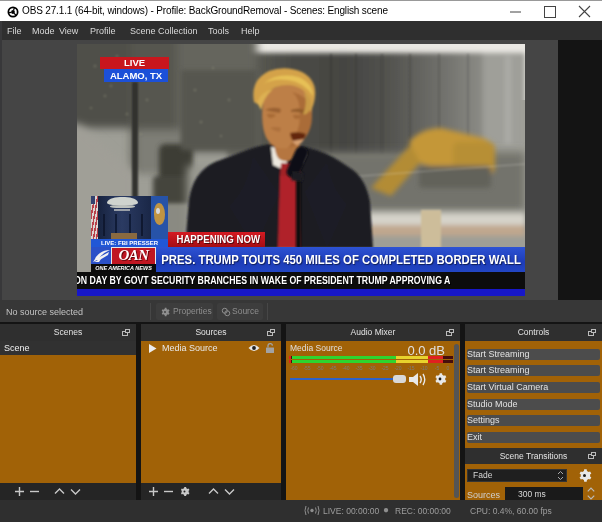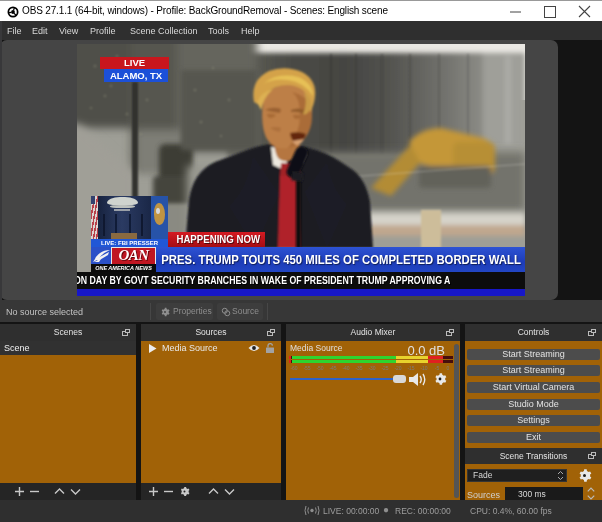--- a/index.html
+++ b/index.html
@@ -9,37 +9,37 @@
   #page { position:relative; width:602px; height:522px;padding-left:18px; }
 
   #titlebar { left:0; top:0; width:602px; height:21px; background:#ffffff;
     border-top:1px solid #999; }
   #titletext { left:22px; top:4px; font-size:10px; color:#000; white-space:nowrap; letter-spacing:-0.15px; }
   .winbtn { top:0; width:30px; height:21px; }
 
   #menubar { left:0; top:21px; width:602px; height:19px; background:#2f2f2f; }
   .menuitem { top:5px; font-size:9px; color:#d9d9d9; white-space:nowrap; }
 
-  #preview { left:0; top:40px; width:558px; height:260px; background:#454545;border-radius:7px; }
+  #preview { left:0; top:40px; width:558px; height:260px; background:#454545; }
   #video { left:77px; top:4px; width:448px; height:252px; background:#9a9a94; overflow:hidden; }
   #video .abs { line-height:normal; }
 
   #srcbar { left:0; top:300px; width:602px; height:22px; background:#373737; }
   #nosource { left:6px; top:7px; font-size:9px; color:#c3c3c3; }
   .tbtn { top:3px; height:17px; background:#3d3d3d; border-radius:2px; color:#8e8e8e;
      font-size:8.5px; line-height:17px; }
   .vsep { top:3px; width:1px; height:17px; background:#474747; }
 
   .panel { top:324px; height:176px; background:#a16207; }
   .phead { position:absolute; left:0; top:0; right:0; height:17px; background:#2f2f2f;
      text-align:center; font-size:8.5px; color:#e4e4e4; line-height:17px; }
   .dockico { position:absolute; right:6px; top:5px; width:8px; height:7px; }
   .ptool { position:absolute; left:0; bottom:0; right:0; height:17px; background:#252525; }
   .cbtn { left:2px; width:133px; height:11px; background:#4c4c4c; border-radius:2px;
-    color:#e2e2e2; font-size:9px; text-align:center; line-height:11px; }
+    color:#e2e2e2; font-size:9px; line-height:11px; }
 
   #statusbar { left:0; top:500px; width:602px; height:22px; background:#2f2f2f;
     font-size:8.5px; color:#9e9e9e; }
 </style>
 </head>
 <body>
 <div id="page">
 
   <div class="abs" id="titlebar">
     <svg class="abs" style="left:7px;top:5px" width="12" height="12" viewBox="0 0 24 24">
@@ -60,21 +60,21 @@
     <svg class="abs winbtn" style="left:534px">
         <rect x="10.5" y="5.5" width="11" height="11" fill="none" stroke="#444" stroke-width="1"></rect>
       </svg>
     <svg class="abs winbtn" style="left:569px">
         <path d="M10 5 L21 16 M21 5 L10 16" stroke="#444" stroke-width="1.1"></path>
       </svg>
   </div>
 
   <div class="abs" id="menubar">
     <span class="abs menuitem" style="left:7px">File</span>
-    <span class="abs menuitem" style="left:32px">Edit</span>
+    <span class="abs menuitem" style="left:32px">Mode</span>
     <span class="abs menuitem" style="left:59px">View</span>
     <span class="abs menuitem" style="left:90px">Profile</span>
     <span class="abs menuitem" style="left:130px">Scene Collection</span>
     <span class="abs menuitem" style="left:208px">Tools</span>
     <span class="abs menuitem" style="left:241px">Help</span>
   </div>
 
   <div class="abs" style="left:0;top:21px;width:2px;height:279px;background:#38383a;z-index:5"></div>
   <div class="abs" id="preview">
     <div class="abs" id="video">

